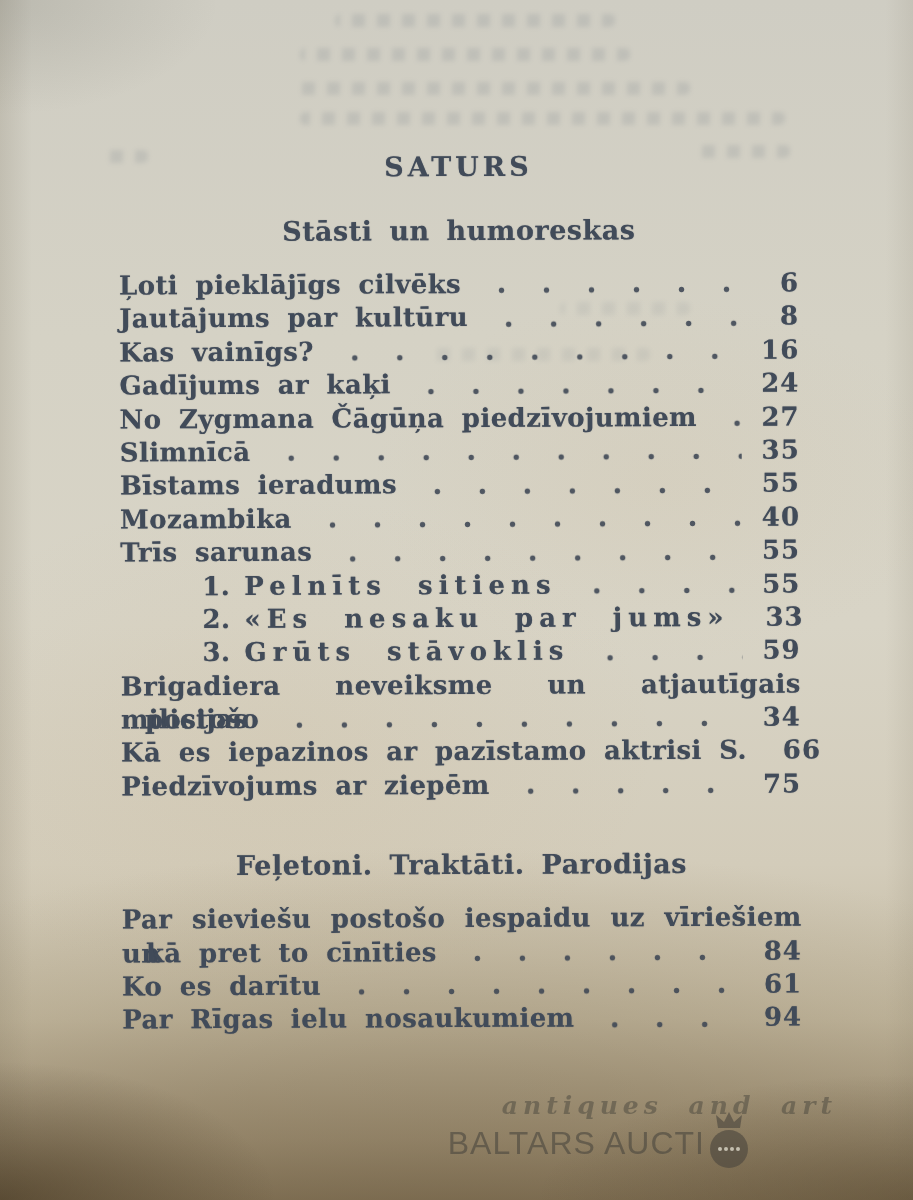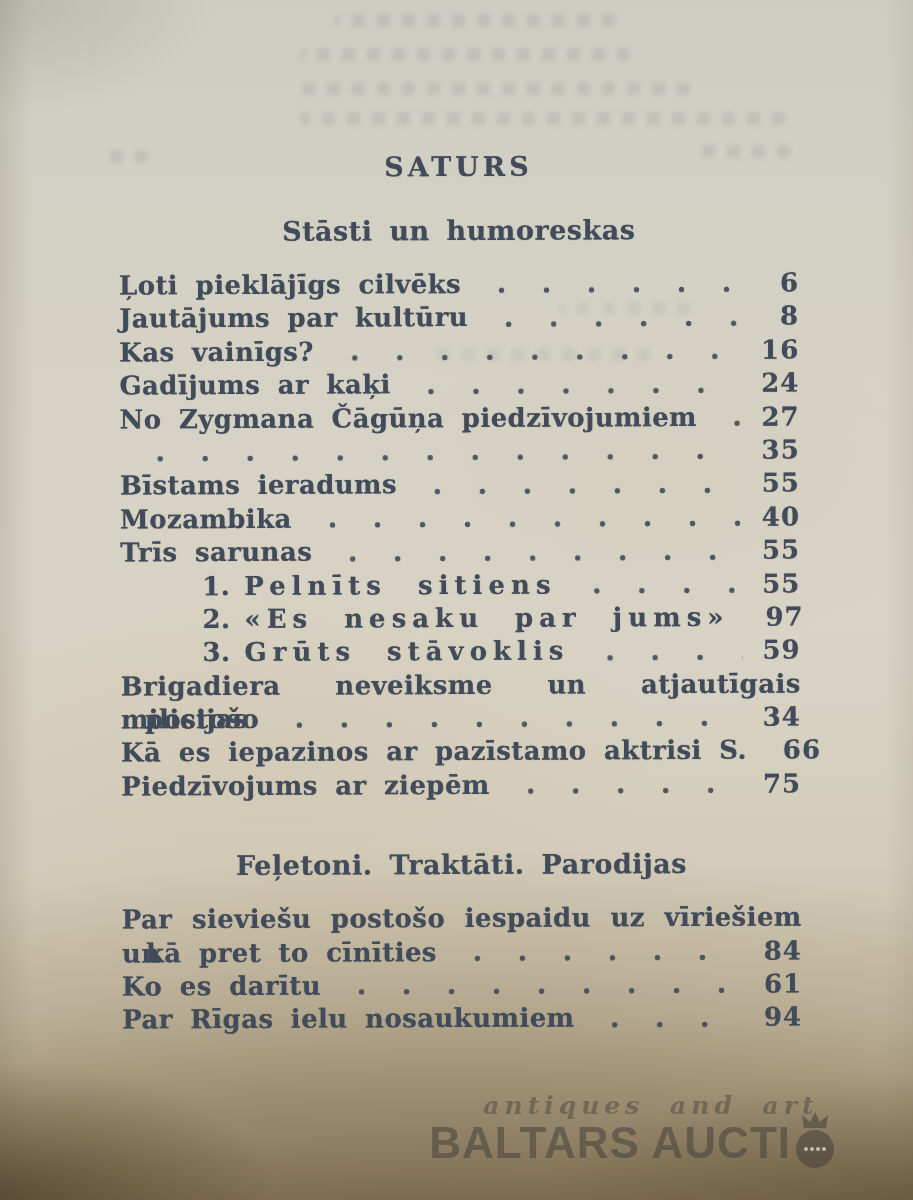--- a/index.html
+++ b/index.html
@@ -57,21 +57,21 @@
   .watermark{
     position:absolute;right:76px;bottom:26px;pointer-events:none;
     color:rgba(74,70,61,.60);
   }
   .wm-tagline{
     font-family:"DejaVu Serif",serif;font-style:italic;font-size:25px;font-weight:600;
     letter-spacing:5px;word-spacing:12px;margin:4px 0 -8px 54px;color:rgba(80,76,66,.55);
   }
   .wm-brand{
     display:flex;align-items:center;
-    font-family:"Liberation Sans",sans-serif;font-weight:700;font-size:44px;
+    font-family:"Liberation Sans",sans-serif;font-weight:400;font-size:32px;
     letter-spacing:1px;white-space:nowrap;
   }
   .wm-logo{margin:0 1px 4px 3px;flex:0 0 auto}
 </style>
 </head>
 <body>
 
 <div class="photo">
 
   <div class="bleed" style="left:335px;top:14px;width:280px"></div>
@@ -109,20 +109,21 @@
           <span class="t">Gadījums ar kaķi</span>
           <span class="dots"></span>
           <span class="pg">24</span>
         </div>
       <div class="row">
           <span class="t">No Zygmana Čāgūņa piedzīvojumiem</span>
           <span class="dots"></span>
           <span class="pg">27</span>
         </div>
       <div class="row">
+          <span class="t">Slimnīcā</span>
           <span class="dots"></span>
           <span class="pg">35</span>
         </div>
       <div class="row">
           <span class="t">Bīstams ieradums</span>
           <span class="dots"></span>
           <span class="pg">55</span>
         </div>
       <div class="row">
           <span class="t">Mozambika</span>
@@ -137,21 +138,21 @@
       <div class="row sub">
           <span class="num">1.</span>
           <span class="t">Pelnīts sitiens</span>
           <span class="dots"></span>
           <span class="pg">55</span>
         </div>
       <div class="row sub">
           <span class="num">2.</span>
           <span class="t">«Es nesaku par jums»</span>
           <span class="dots"></span>
-          <span class="pg">97</span>
+          <span class="pg">33</span>
         </div>
       <div class="row sub">
           <span class="num">3.</span>
           <span class="t">Grūts stāvoklis</span>
           <span class="dots"></span>
           <span class="pg">59</span>
         </div>
       <div class="row fill">Brigadiera neveiksme un atjautīgais milicijas</div>
       <div class="row cont">
           <span class="t">postošo</span>

